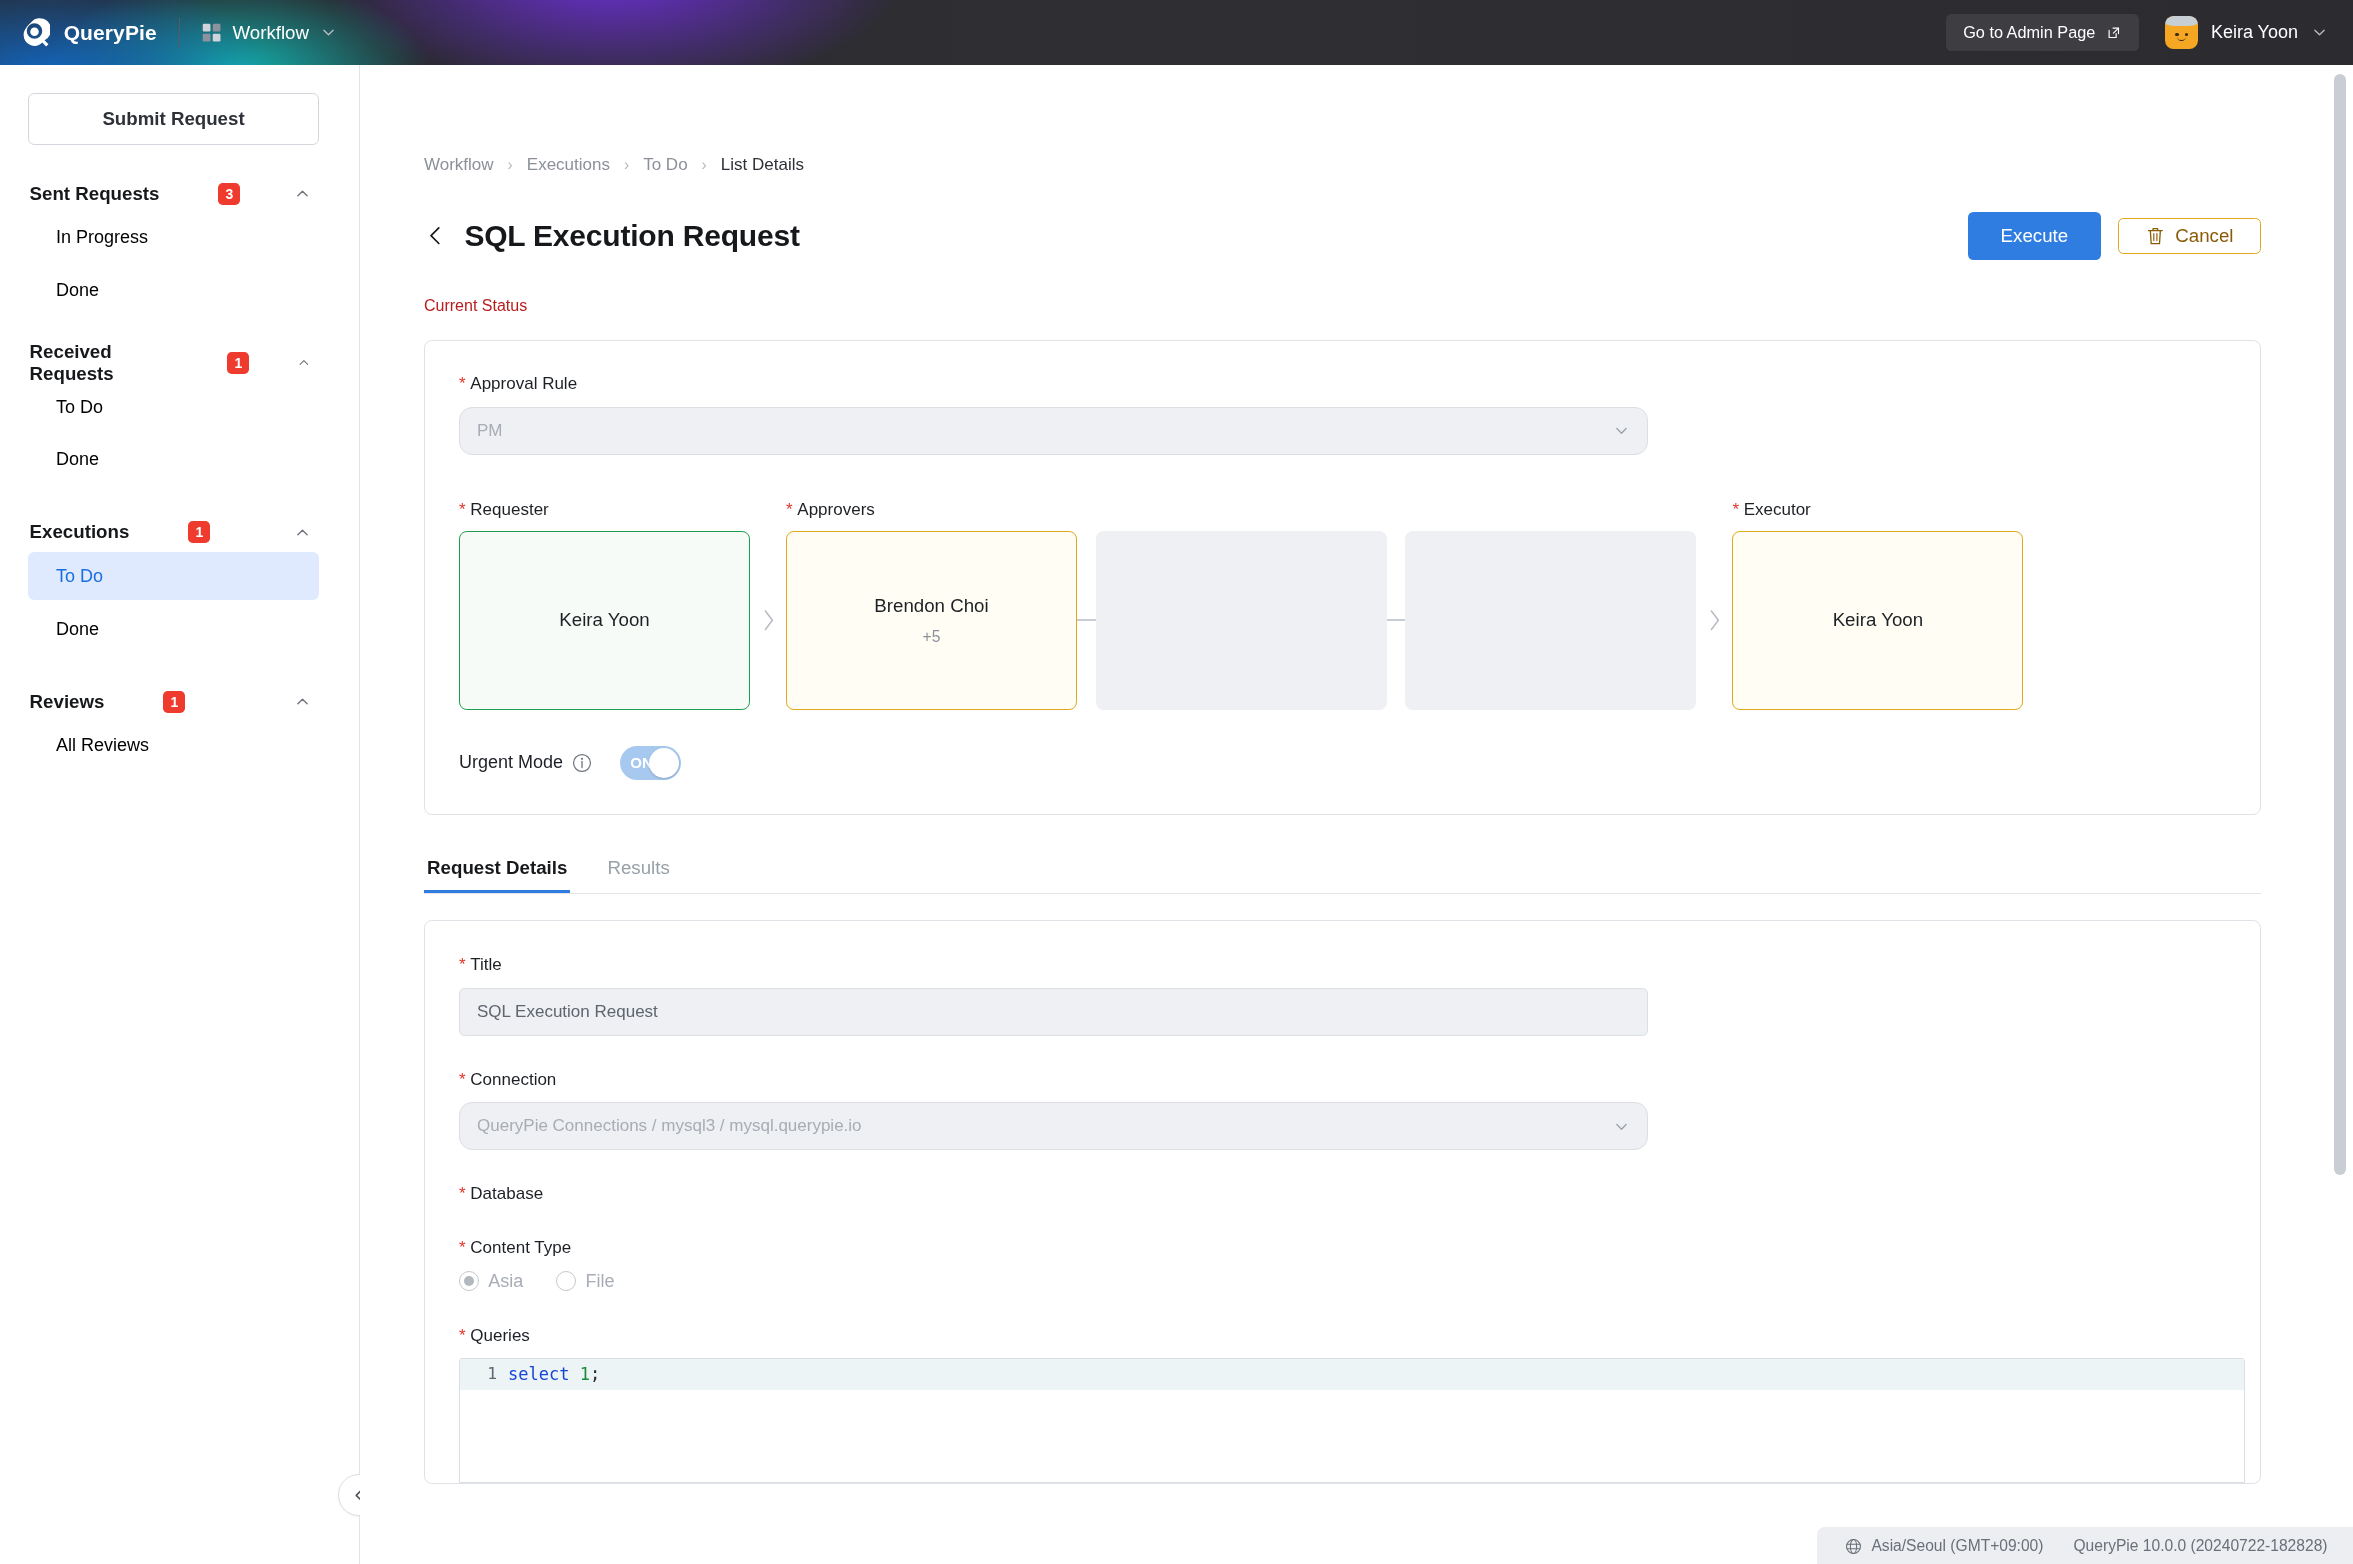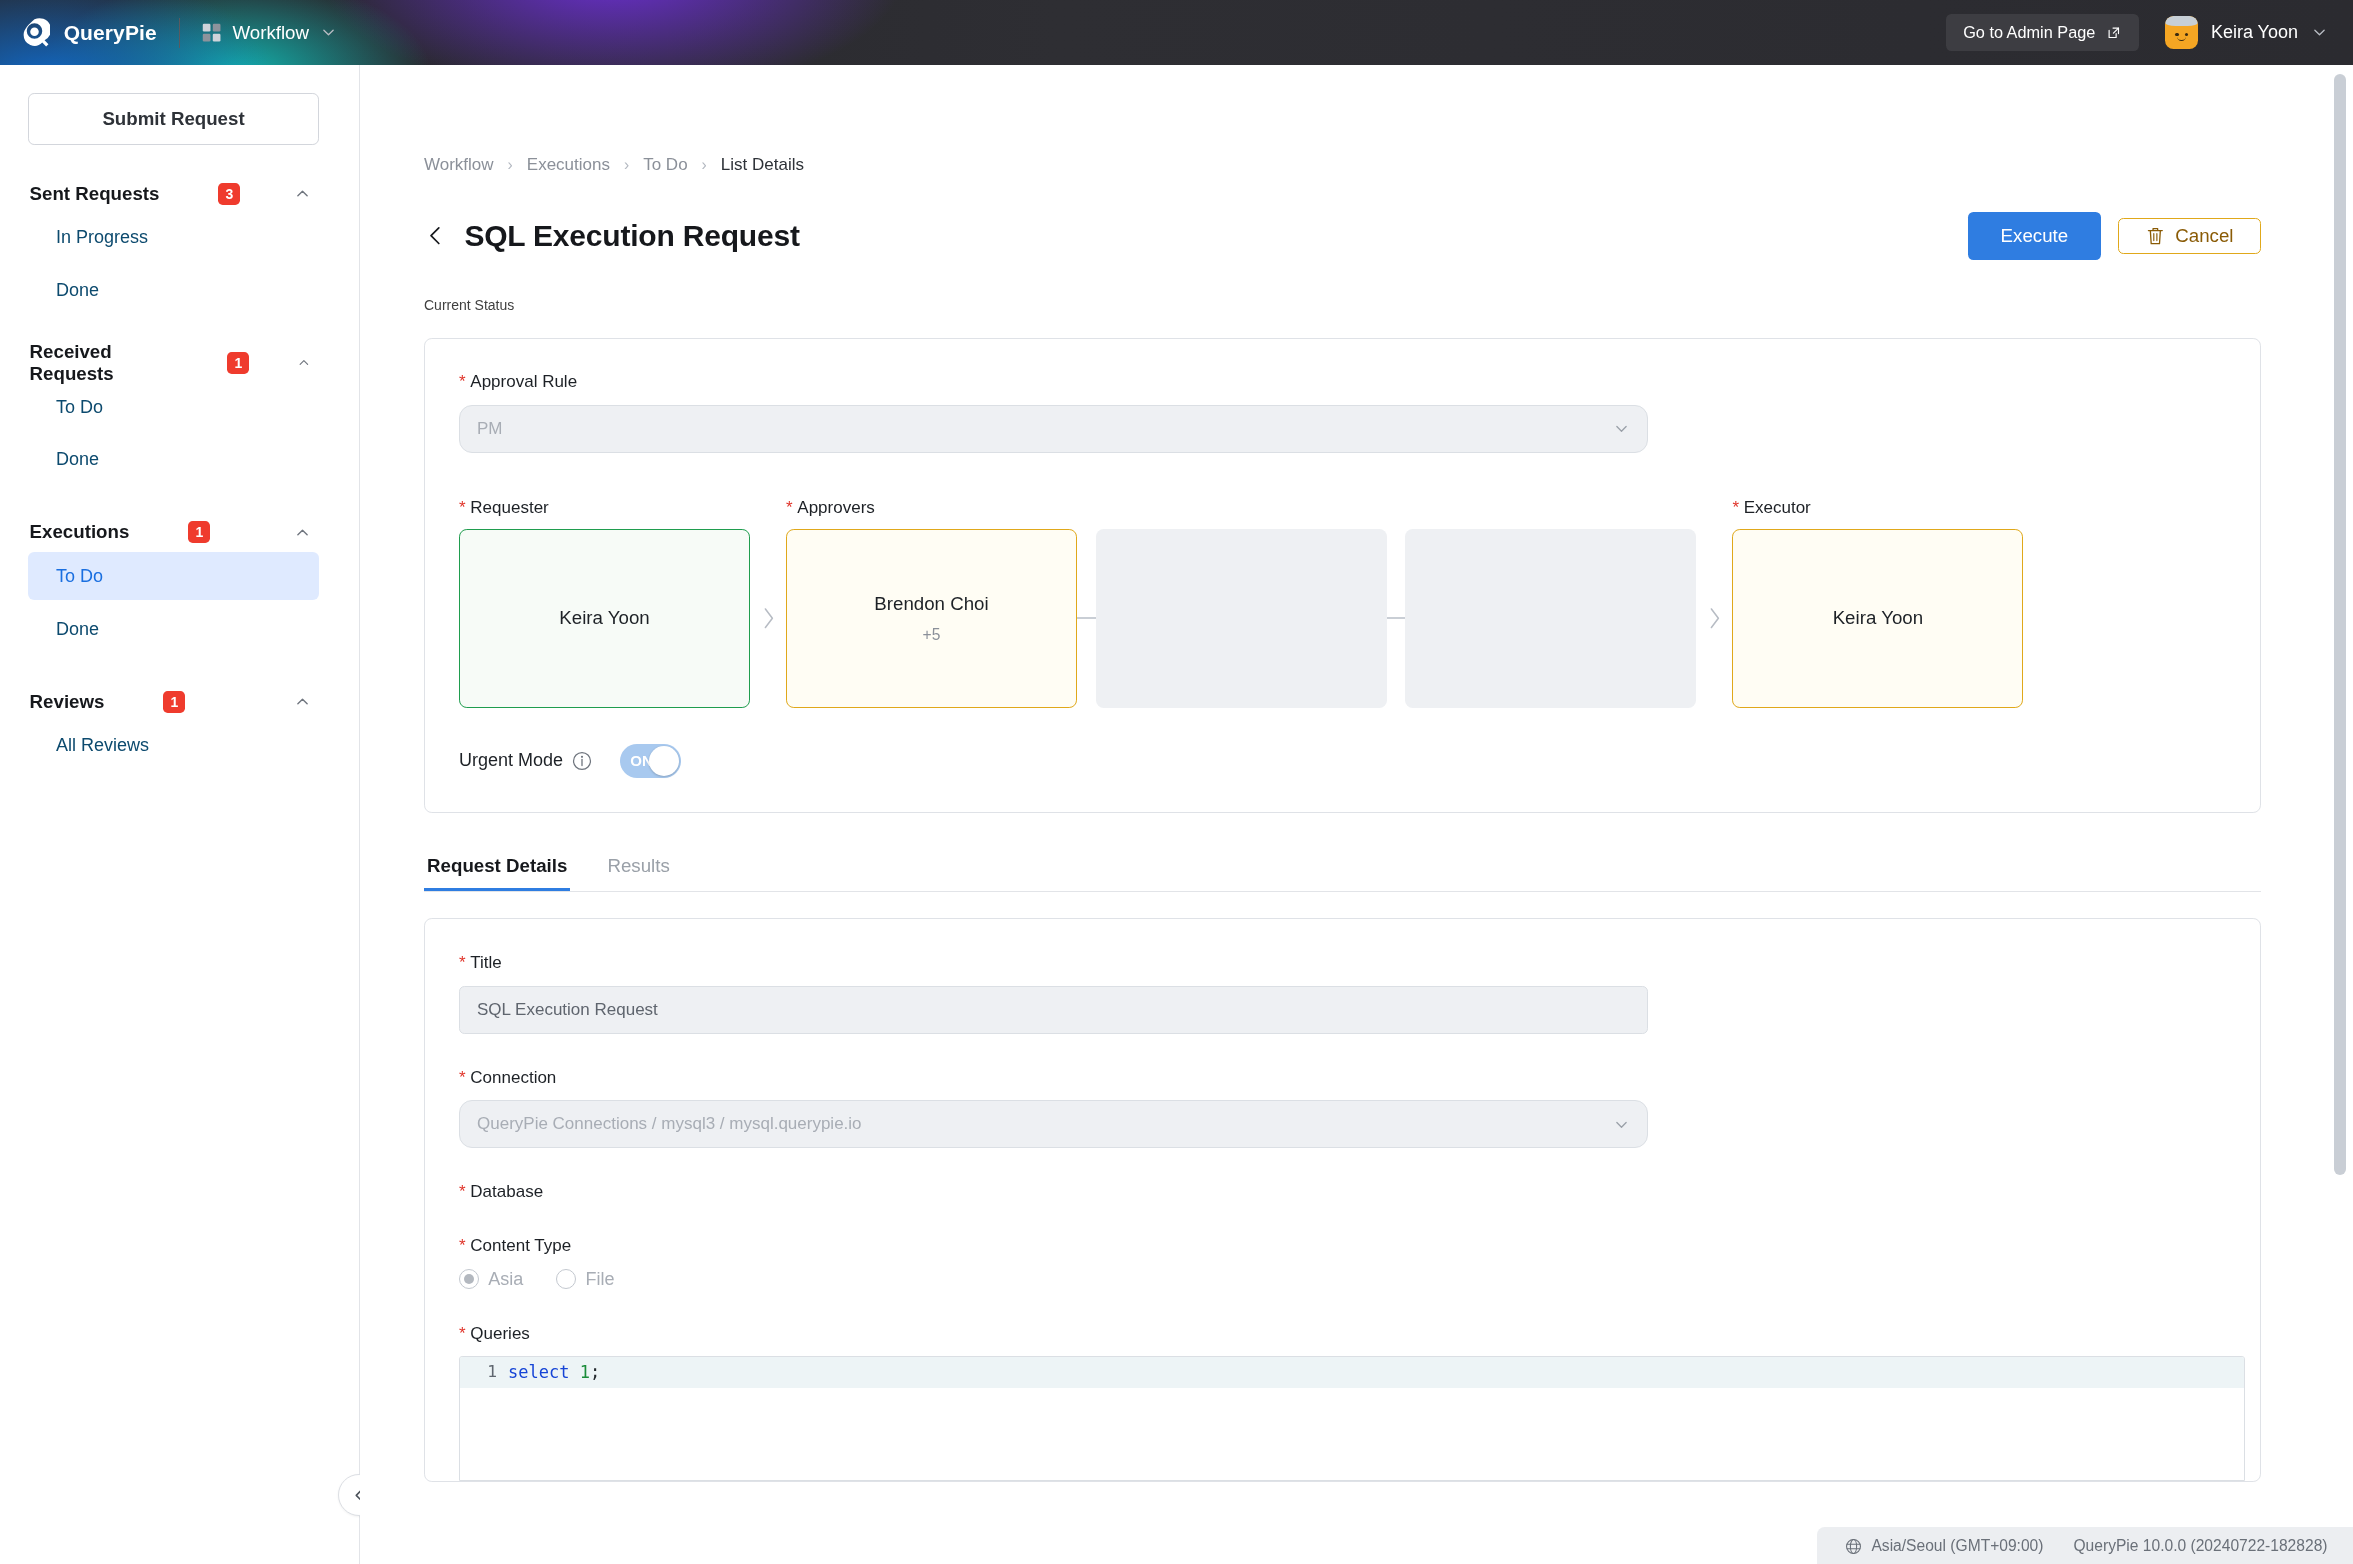--- a/index.html
+++ b/index.html
@@ -75,21 +75,21 @@
   .group-title { font-size: 18.7px; font-weight: 700; color:#16181c; }
   .badge {
     margin-left: 11px; min-width: 22px; height: 22px; padding: 0 6.2px;
     border-radius: 4.7px; background:#ef3b2d; color:#fff;
     font-size: 14px; font-weight: 700; display:flex; align-items:center; justify-content:center;
   }
   .group-chev { margin-left:auto; width: 17px; height: 17px; display:block; }
   .nav-item {
     height: 48px; display:flex; align-items:center;
     padding-left: 28px; border-radius: 6.2px; margin-top: 4.7px;
-    font-size: 18px; color:#0c4a6e; cursor: pointer;
+    font-size: 18px; color:#000000; cursor: pointer;
   }
   .nav-item.active { background:#dfeaff; color:#1a6fe0; }
   .collapse-handle {
     position:absolute; left: 100%; top: 1409px; transform: translate(-50%, 0);
     width: 42px; height: 42px; border-radius: 50%;
     background:#fff; border:0.8px solid #dcdfe4;
     display:flex; align-items:center; justify-content:center; cursor:pointer;
     box-shadow: 0 0.8px 2.3px rgba(0,0,0,.06);
   }
 
@@ -114,21 +114,21 @@
     height: 48px; padding: 0 33px; font-size: 18.7px; cursor:pointer;
     font-family: inherit;
   }
   .btn-cancel {
     background:#fff; color:#8a5b06; border:0.8px solid #e0a81a; border-radius:5.4px;
     height: 36px; padding: 0 26.5px; font-size: 18.7px; cursor:pointer;
     display:flex; align-items:center; gap: 11px; font-family: inherit;
   }
   .trash-icon { width: 18.7px; height: 20px; display:block; }
 
-  .section-label { margin-top: 37px; font-size: 14px; color:#404040; }
+  .section-label { margin-top: 37px; font-size: 16px; color:#b91c1c; }
 
   .card {
     margin-top: 25px; border:0.8px solid #dfe2e7; border-radius: 7.8px;
     background:#fff; padding: 33px 34px 34px 34px;
   }
   .req { color:#e0342a; margin-right: 4.7px; }
   .field-label { font-size: 17px; color:#1d2126; margin-bottom: 12.5px; display:flex; align-items:center; }
   .field-label .lbl-text { font-weight: 400; }
 
   .sel-disabled {

